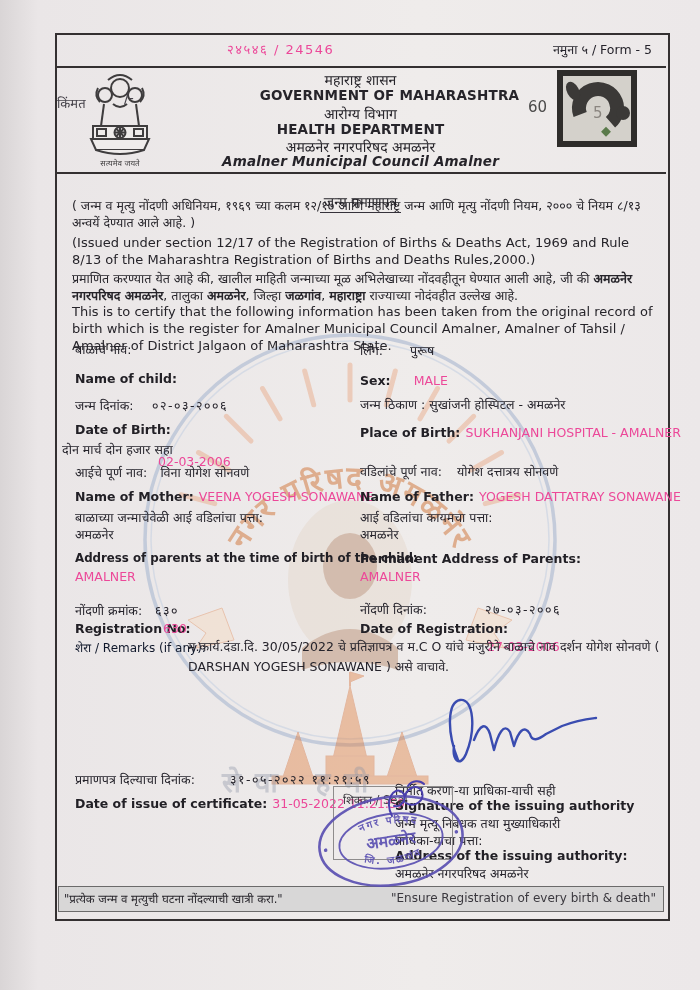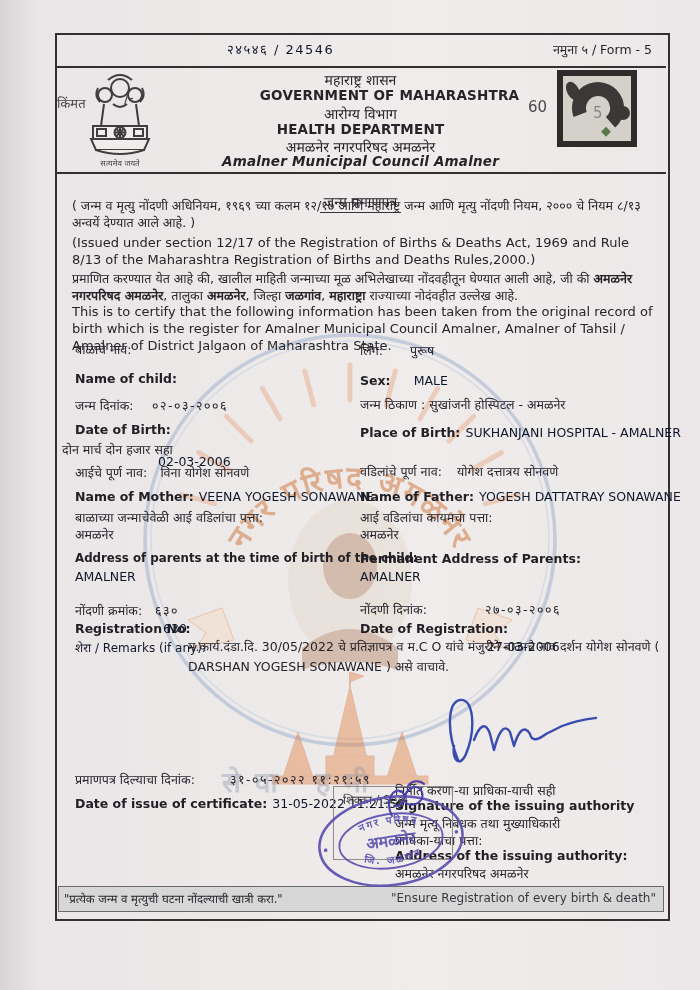--- a/index.html
+++ b/index.html
@@ -6,21 +6,21 @@
   body{width:700px;height:990px;position:relative;
        font-family:"DejaVu Sans","Liberation Sans",sans-serif;
        background:linear-gradient(90deg,#d9d5d6 0px,#eae6e7 38px,#efeceb 60%,#ece8e9 100%);
        color:#26242a;overflow:hidden;}
   .abs{position:absolute;}
   .line{white-space:nowrap;}
   .frame{left:55px;top:33px;width:611px;height:884px;border:2px solid #343031;z-index:1;pointer-events:none;}
   .certrow{left:55px;top:33px;width:611px;height:33px;border-bottom:2px solid #343031;z-index:2;}
   .mr{font-size:12.5px;color:#25232b;}
   .en{font-size:12.5px;font-weight:bold;color:#222026;}
-  .val{font-size:12.5px;color:#0f172a;}
+  .val{font-size:12.5px;color:#ec4899;}
   .dn{letter-spacing:1.5px;}
   .center{left:55px;width:611px;text-align:center;}
   .title-mr{font-size:14px;}
   .title-en{font-size:13.5px;font-weight:bold;letter-spacing:.2px;}
   .para{left:72px;width:582px;font-size:12.5px;line-height:17px;white-space:normal;z-index:2;}
   .para-en{font-size:13px;}
   .b{font-weight:bold;}
   .hr{left:55px;width:611px;border-top:2px solid #343031;height:0;z-index:2;}
   .doc-title{border-bottom:1.2px solid #35323a;display:inline-block;padding:17px 4px 1px;font-size:14px;}
   .z2{z-index:2;}

